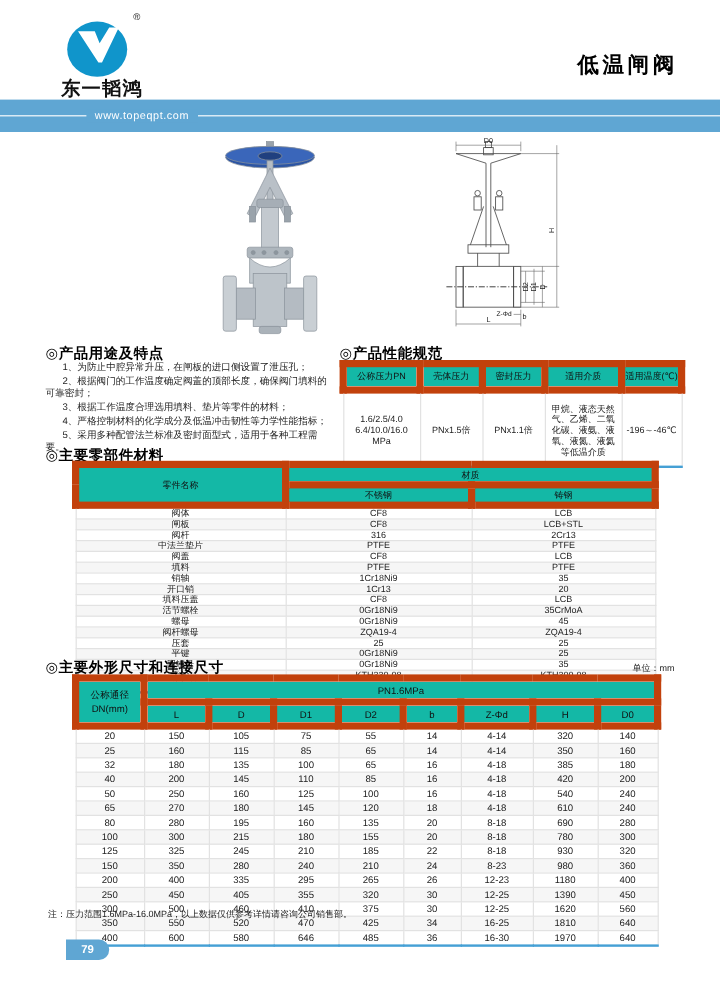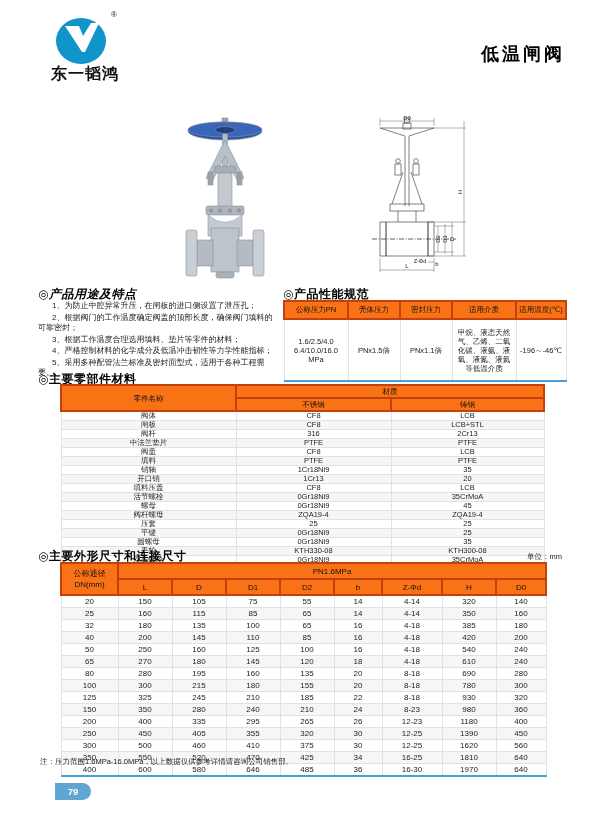--- a/index.html
+++ b/index.html
@@ -26,22 +26,22 @@
   .sec-h{position:absolute;font-size:12px;font-weight:bold;color:#000;letter-spacing:.5px;}
   .unit{position:absolute;right:38px;top:552px;font-size:7.5px;color:#222;}
 
   
   .features{position:absolute;left:38px;top:301px;width:240px;}
   .features p{margin:0 0 1px 0;font-size:8px;line-height:10.5px;text-indent:14px;color:#222;}
 
   
   table.tbl{border-collapse:collapse;table-layout:fixed;width:100%;border-top:1px solid #8e8e8e;
             border-bottom:2px solid #45a0d5;}
-  table.tbl thead td, table.tbl thead th{background:#f97316;font-weight:normal;
-            border:2px solid #c2410c;color:#111;}
+  table.tbl thead td, table.tbl thead th{background:#14b8a6;font-weight:normal;
+            border:6px solid #c2410c;color:#111;}
   table.tbl tbody td{border:1px solid #e2e2e2;color:#222;background:#fff;}
   table.tbl tbody tr:nth-child(even) td{background:#f6f6f6;}
   table.tbl td,table.tbl th{text-align:center;vertical-align:middle;padding:0;overflow:hidden;}
 
   
   .perf{position:absolute;left:283px;top:300px;width:282px;}
   .perf table{font-size:7.5px;}
   .perf thead td{height:16px;}
   .perf tbody td{height:52px;white-space:pre-line;line-height:9px;}
   .perf tbody td:nth-child(4){padding:4px 2px;text-align:center;}
@@ -74,20 +74,24 @@
     <svg width="56" height="56" viewBox="0 0 56 56">
       <ellipse cx="26" cy="29" rx="25" ry="23" fill="#1095cb"></ellipse>
       <path d="M10 14 L24 14 L28 24 L36 11 L44 11 L30 40 L27 40 Z" fill="#ffffff"></path>
     </svg>
     <span class="reg">®</span>
   </div>
   <div class="brand">东一韬鸿</div>
 
   <div class="title">低温闸阀</div>
 
+  <div class="banner">
+    <div class="bline"></div>
+    <span class="site">www.topeqpt.com</span>
+  </div>
 
   <div class="photo">
     <svg width="150" height="166" viewBox="0 0 150 166">
       <g stroke="#8b949c" stroke-width="0.6">
         <rect x="72" y="2" width="6" height="9" fill="#9aa3ab"></rect>
         <ellipse cx="75" cy="15" rx="37" ry="9" fill="#2c55a4"></ellipse>
         <ellipse cx="75" cy="13.5" rx="37" ry="7.5" fill="#3a66ba"></ellipse>
         <ellipse cx="75" cy="14" rx="10" ry="3.5" fill="#20407f"></ellipse>
         <rect x="72.5" y="18" width="5" height="36" fill="#b6bdc4"></rect>
         <path d="M75 24 L56 62 L62 66 L75 40 L88 66 L94 62 Z" fill="#b9c0c7"></path>
@@ -161,21 +165,21 @@
         <text x="85" y="128" text-anchor="middle" transform="rotate(-90 85 125)">D2</text>
         <text x="92" y="128" text-anchor="middle" transform="rotate(-90 92 125)">D1</text>
         <text x="99" y="128" text-anchor="middle" transform="rotate(-90 99 125)">D</text>
         <text x="68" y="149" text-anchor="middle" font-size="5.5">Z-Φd</text>
         <text x="85" y="152" text-anchor="middle">b</text>
         <text x="55" y="154" text-anchor="middle">L</text>
       </g>
     </svg>
   </div>
 
-  <div class="sec-h" style="left:38px;top:286px;font-style:italic;">◎产品用途及特点</div>
+  <div class="sec-h" style="left:38px;top:286px;">◎产品用途及特点</div>
   <div class="features">
       <p>1、为防止中腔异常升压，在闸板的进口侧设置了泄压孔；</p>
       <p>2、根据阀门的工作温度确定阀盖的顶部长度，确保阀门填料的可靠密封；</p>
       <p>3、根据工作温度合理选用填料、垫片等零件的材料；</p>
       <p>4、严格控制材料的化学成分及低温冲击韧性等力学性能指标；</p>
       <p>5、采用多种配管法兰标准及密封面型式，适用于各种工程需要。</p>
     </div>
 
   <div class="sec-h" style="left:283px;top:286px;">◎产品性能规范</div>
   <div class="perf">

